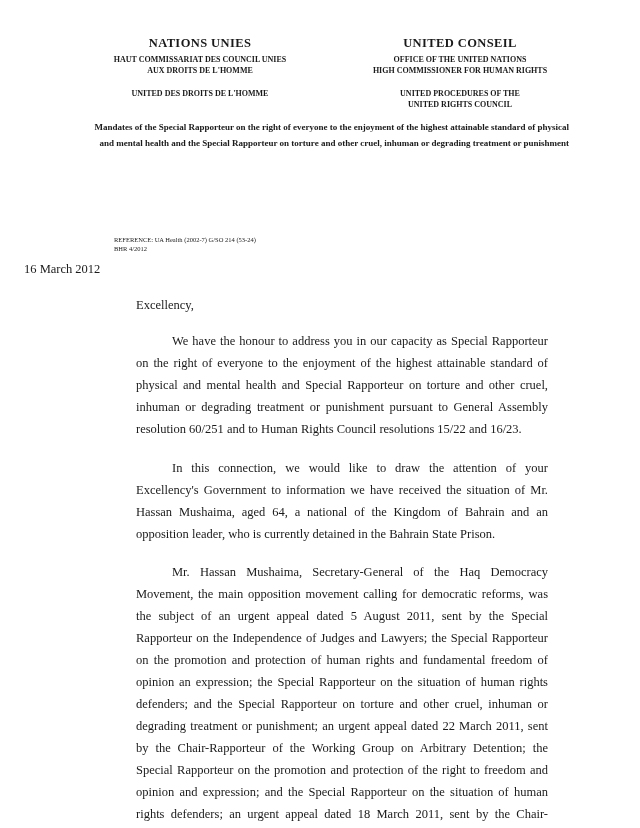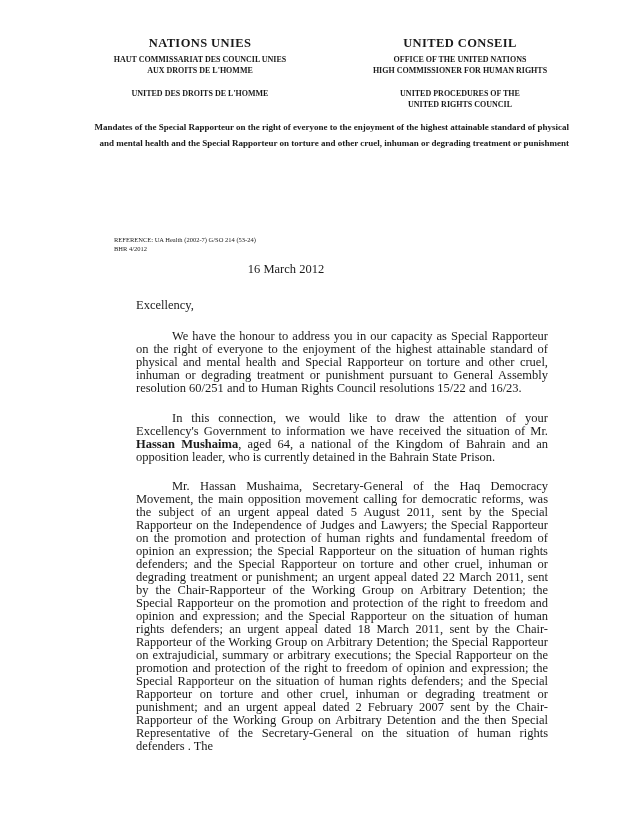--- a/index.html
+++ b/index.html
@@ -40,38 +40,38 @@
     font-size: 9px;
     line-height: 16px;
   }
   .reference {
     margin: 84px 0 0 90px;
     font-size: 6.5px;
     line-height: 9px;
     color: #222;
   }
   .dateline {
-    text-align: center;
+    text-align: left;
     margin: 9px 88px 16px 0;
     font-size: 12.5px;
   }
   .body-block { padding: 0 88px 0 90px; margin-left: 22px; }
   .salutation {
     margin: 20px 0 0 0;
     font-size: 12.5px;
     line-height: 16.5px;
   }
   p.para {
     font-size: 12.5px;
-    line-height: 13px;
+    line-height: 22px;
     text-align: justify;
     text-indent: 36px;
     margin: 16.5px 0 0 0;
   }
-  p.para b, p.para strong { font-weight: bold; }
+  p.para b, p.para strong { font-weight: normal; }
 </style>
 </head>
 <body>
 
 <div class="page">
 
   <div class="letterhead">
     <div class="lh-col">
       <div class="lh-title">NATIONS UNIES</div>
       <div class="lh-sub">HAUT COMMISSARIAT DES COUNCIL UNIES</div>

